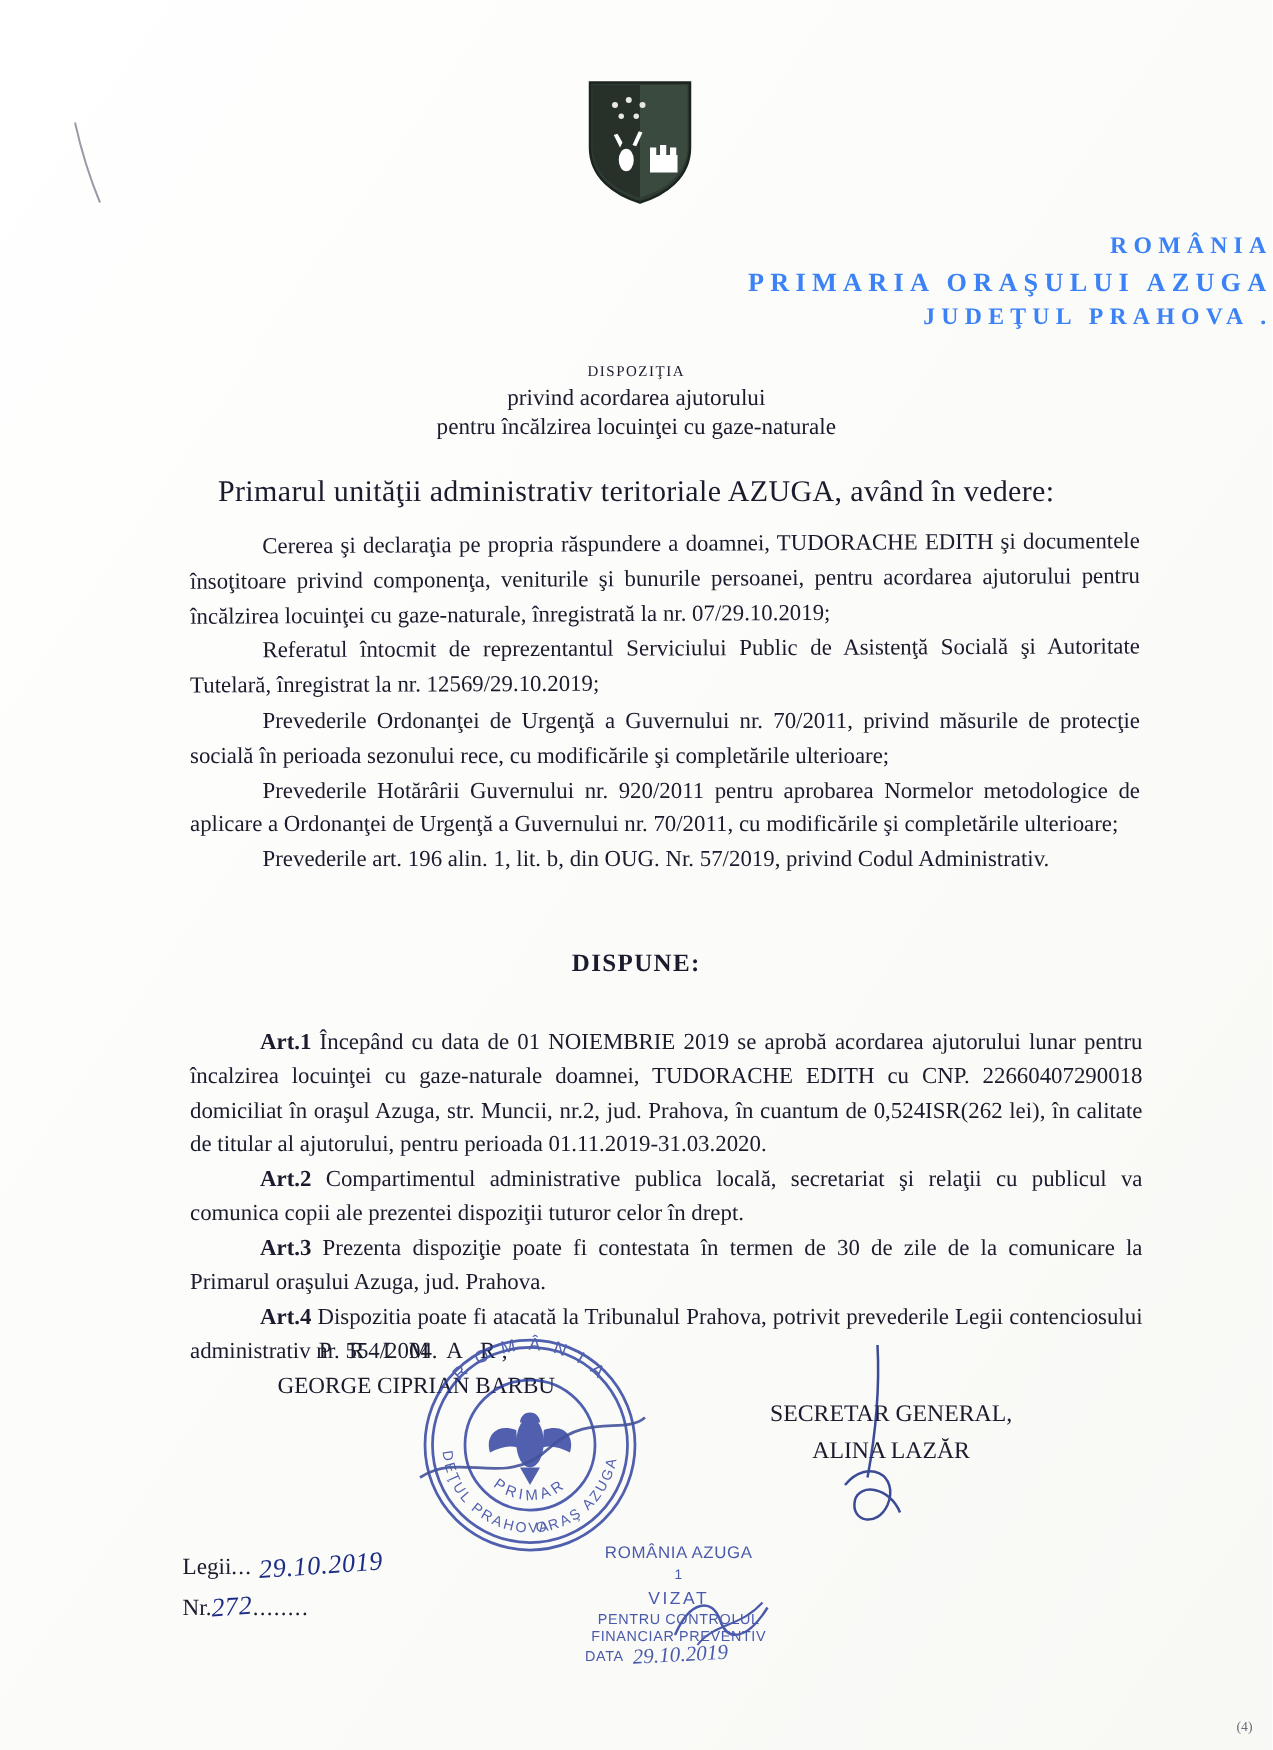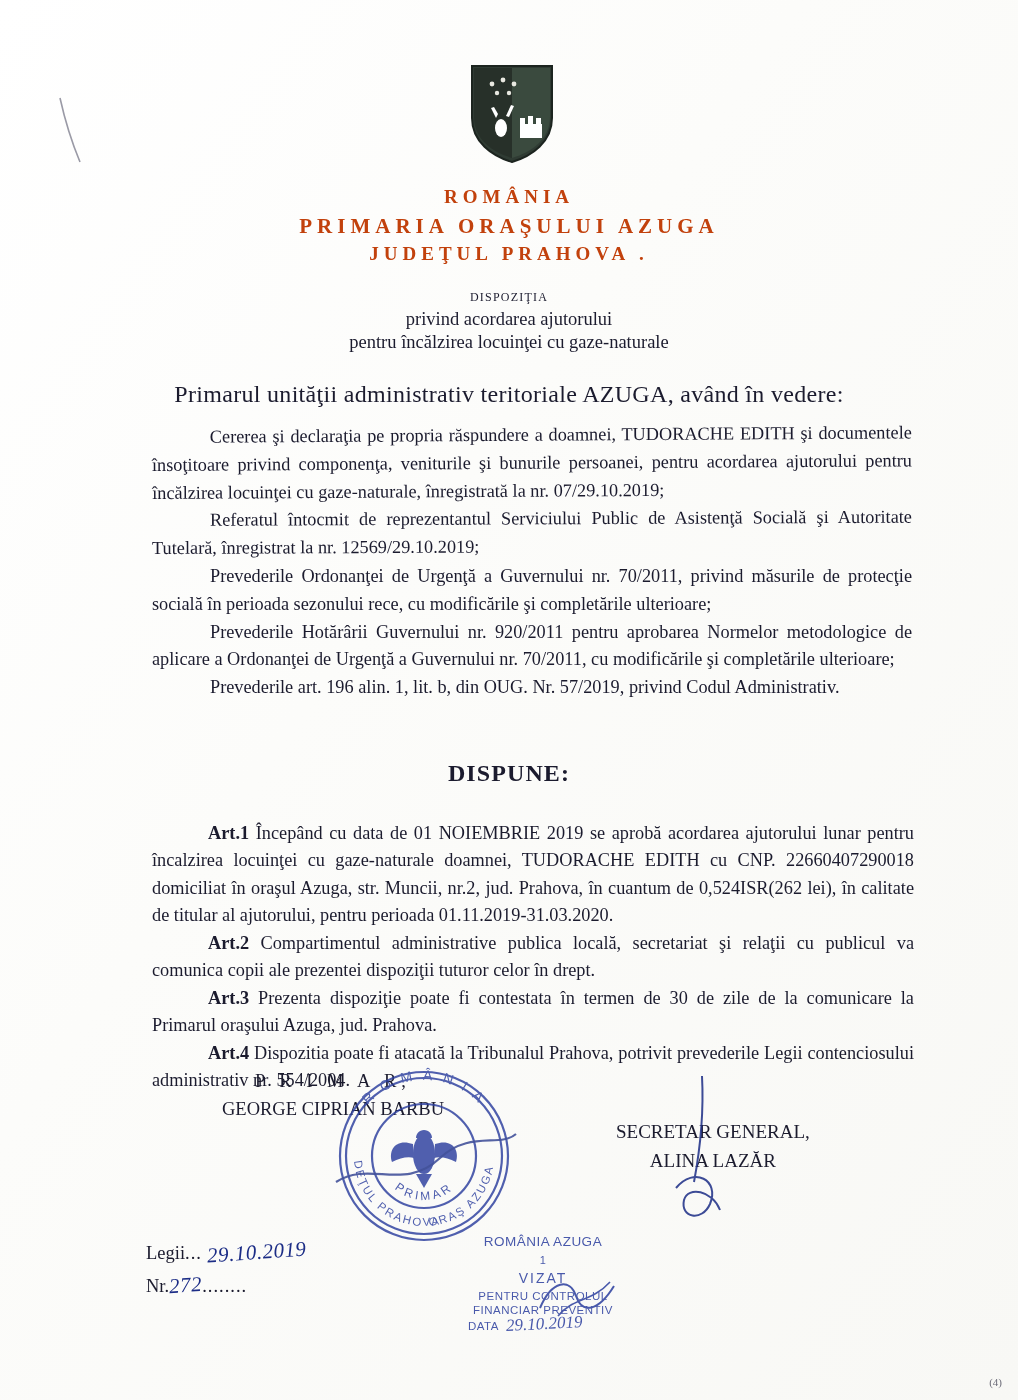--- a/index.html
+++ b/index.html
@@ -52,21 +52,22 @@
     position: absolute;
     left: 0;
     right: 0;
     top: 186px;
     text-align: center;
   }
   .header-line {
     font-family: "Liberation Serif", serif;
     font-weight: bold;
     letter-spacing: 5px;
-    color: #c2410c;
+    color: #3b82f6;
+    text-align: right;
   }
   .h-country { font-size: 19px; }
   .h-county  { font-size: 19px; margin-top: 4px; }
   .h-city    { font-size: 21px; margin-top: 6px; }
 
   .title-block {
     position: absolute;
     left: 0; right: 0;
     top: 290px;
     text-align: center;
@@ -109,21 +110,21 @@
     text-indent: 58px;
   }
   .p-rot1 { transform: rotate(-0.35deg); transform-origin: left center; }
   .p-rot2 { transform: rotate(-0.25deg); transform-origin: left center; }
 
   .dispune {
     position: absolute;
     left: 0; right: 0;
     top: 760px;
     text-align: center;
-    font-size: 24px;
+    font-size: 20px;
     font-weight: bold;
     letter-spacing: 1.1px;
   }
 
   .articles {
     position: absolute;
     left: 152px;
     top: 820px;
     width: 762px;
     font-size: 18.3px;

